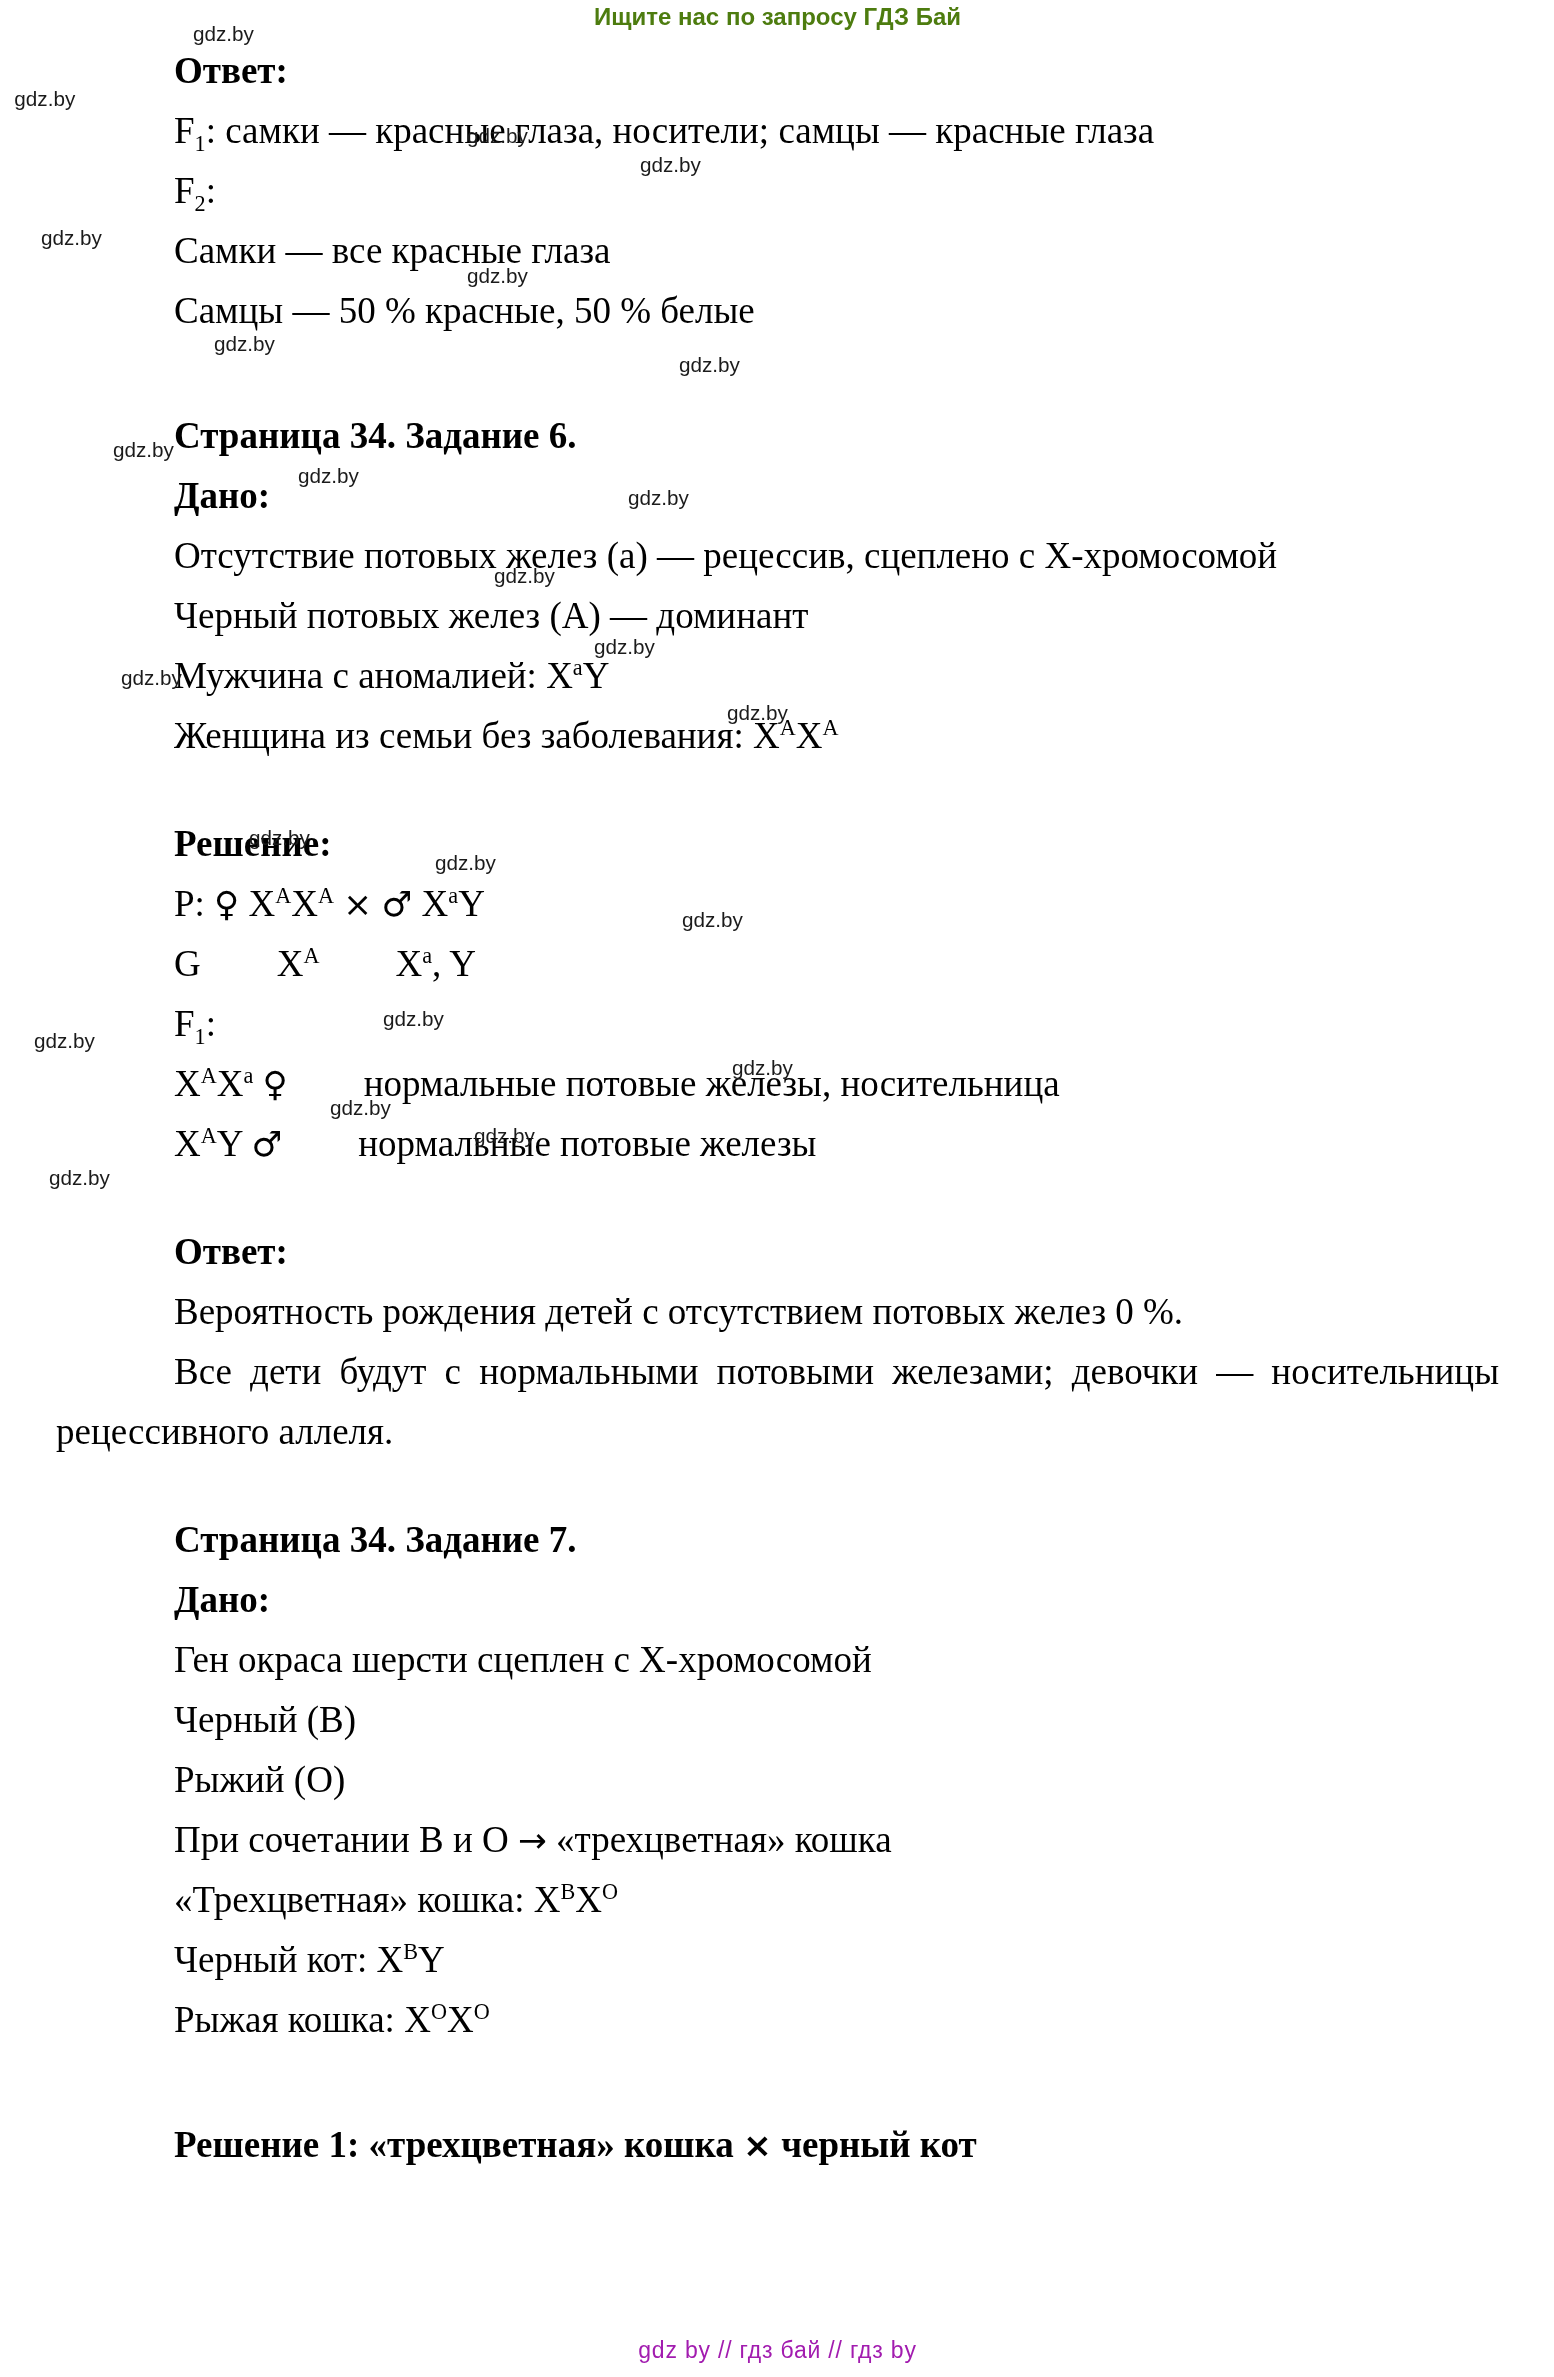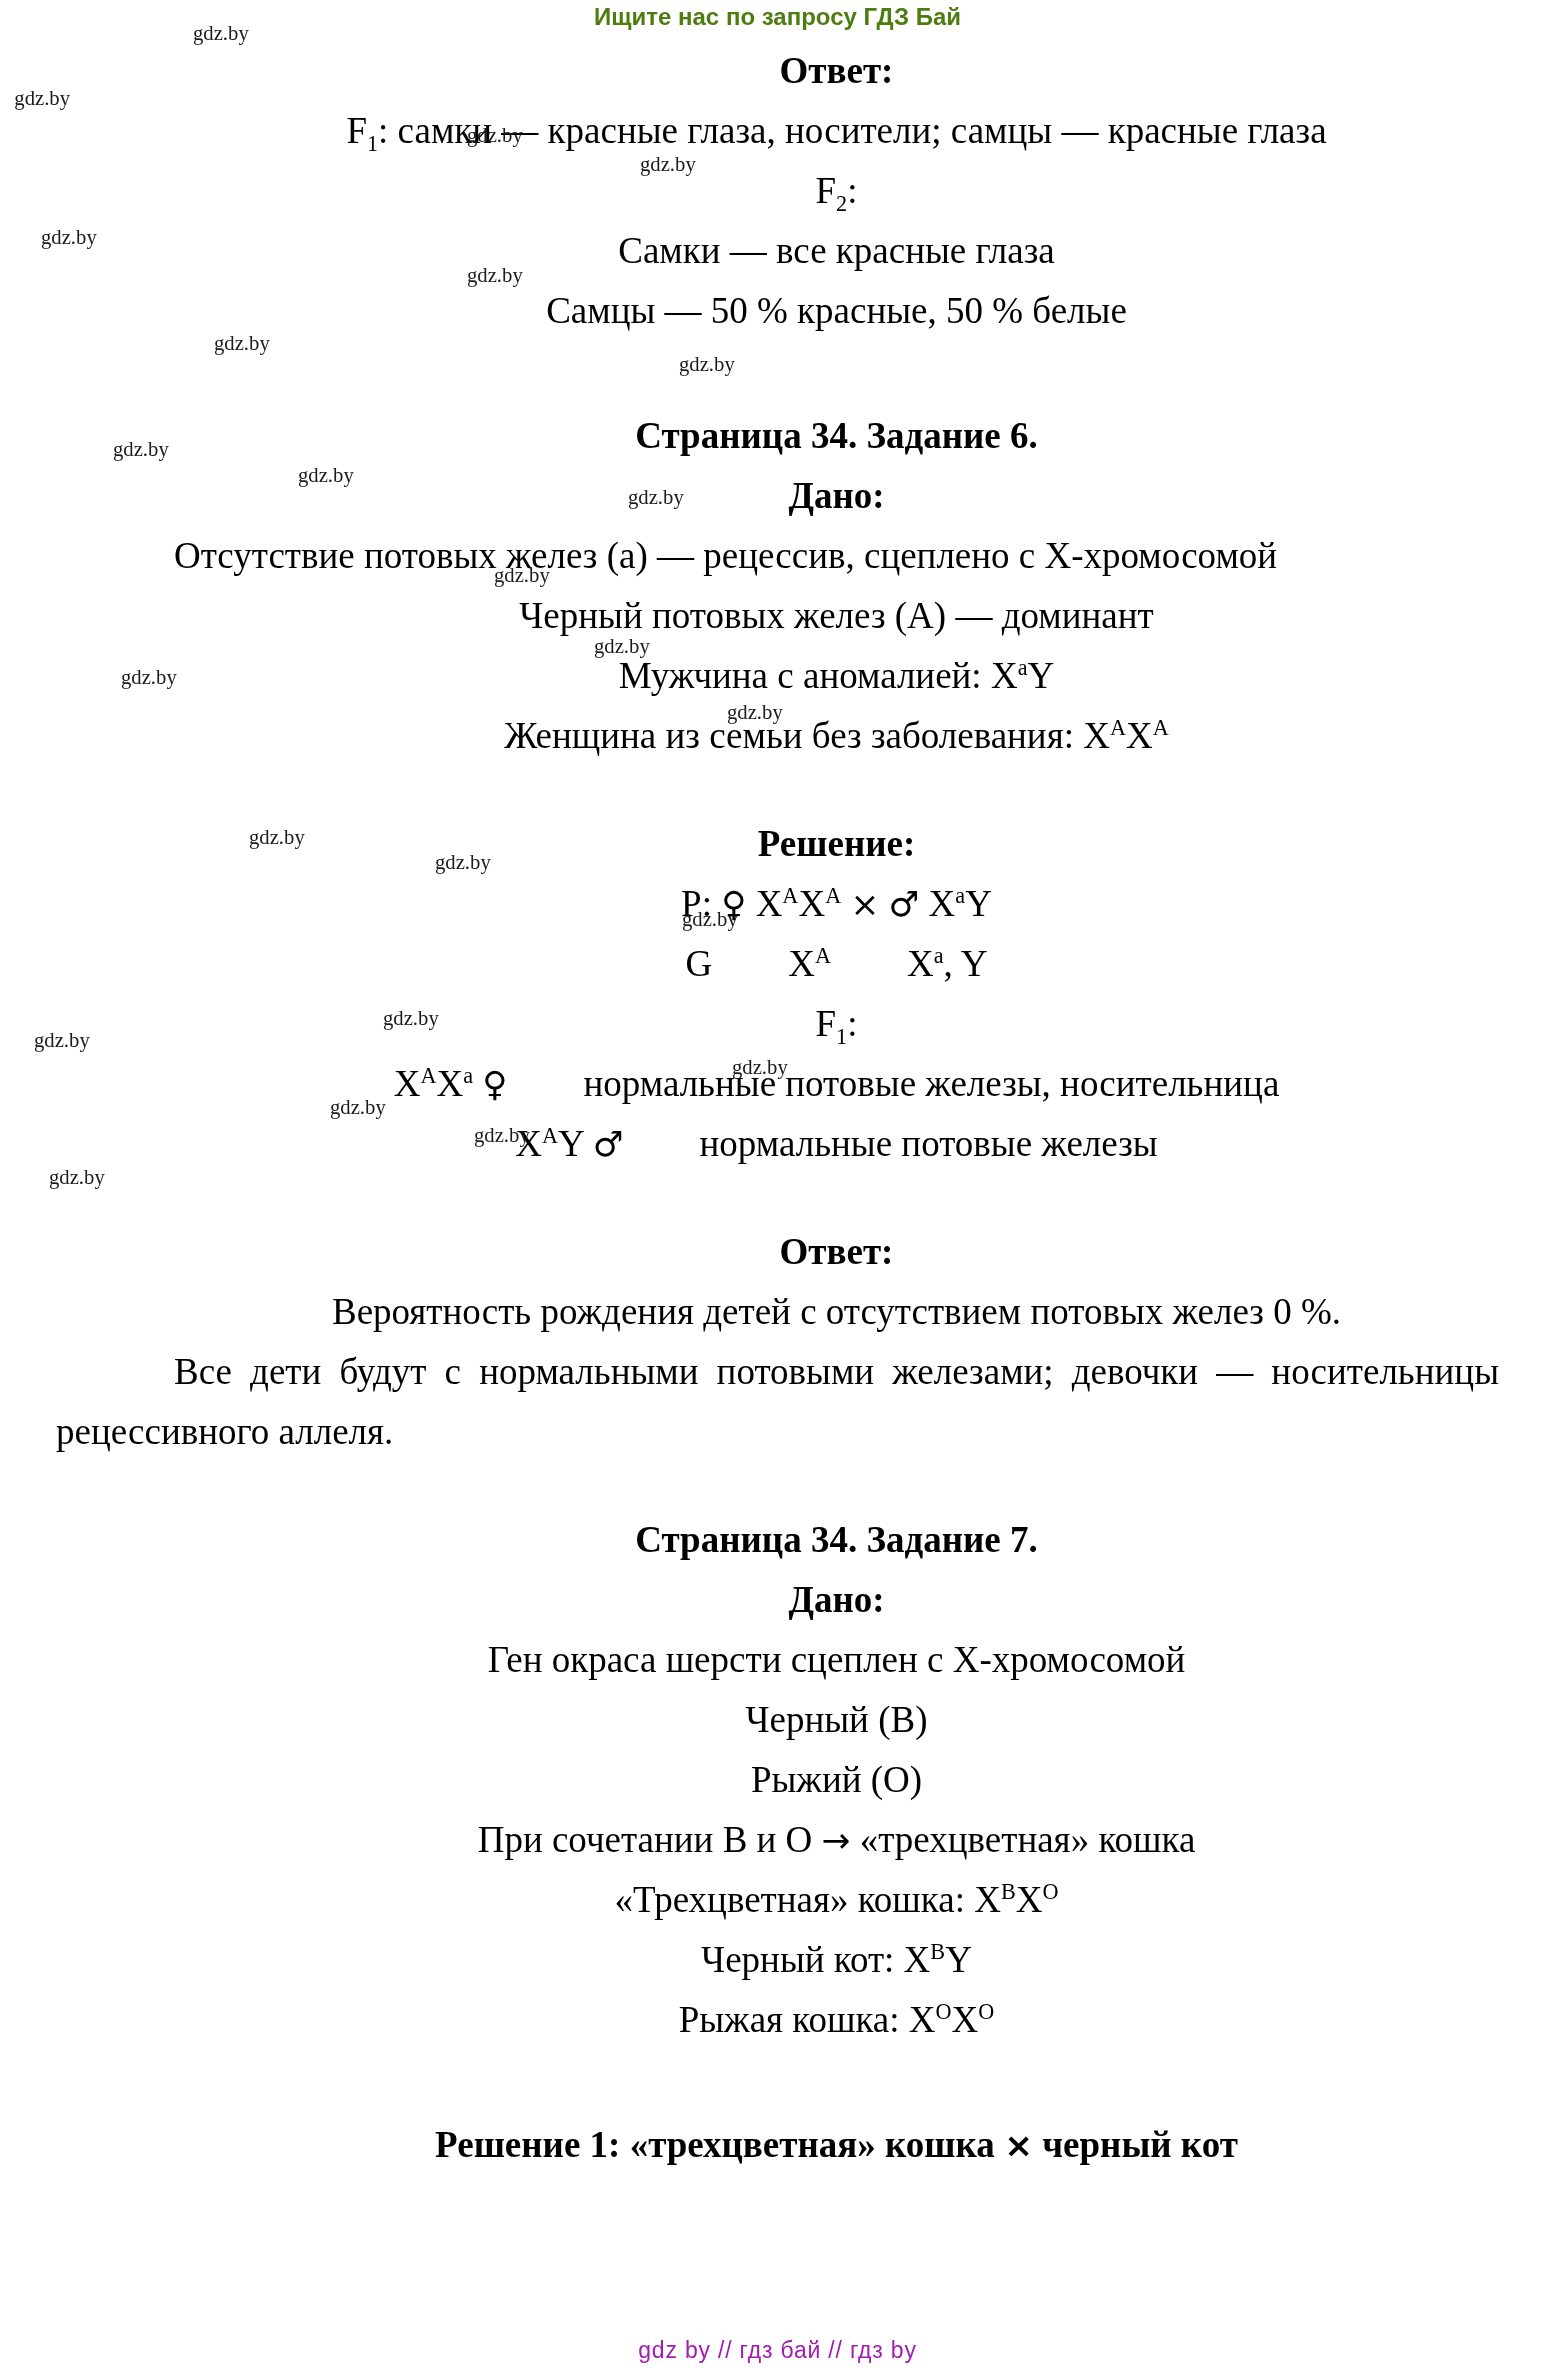--- a/index.html
+++ b/index.html
@@ -54,21 +54,20 @@
   .col {
     margin: 0 56px 0 56px;
   }
 
   p.line {
     margin: 0;
     font-size: 37px;
     line-height: 60px;
     text-indent: 0;
     white-space: nowrap;
-    text-align: center;
   }
 
   p.indent {
     text-indent: 118px;
   }
 
   p.wrap {
     white-space: normal;
     text-align: justify;
     text-indent: 118px;
@@ -84,21 +83,21 @@
   sup { font-size: 0.60em; vertical-align: super; line-height: 0; }
   sub { font-size: 0.60em; vertical-align: sub;  line-height: 0; }
 
   .sym { font-family: "DejaVu Sans", sans-serif; font-size: 0.93em; }
 
   .tab-gap { display: inline-block; width: 76px; }
 
   
   .wm {
     position: absolute;
-    font-family: Liberation Serif, serif;
+    font-family: Liberation Sans, sans-serif;
     font-size: 20.7px;
     color: #1b1b1b;
     white-space: nowrap;
     pointer-events: none;
   }
 </style>
 </head>
 <body>
 
 <div class="promo-banner">Ищите нас по запросу ГДЗ Бай</div>

